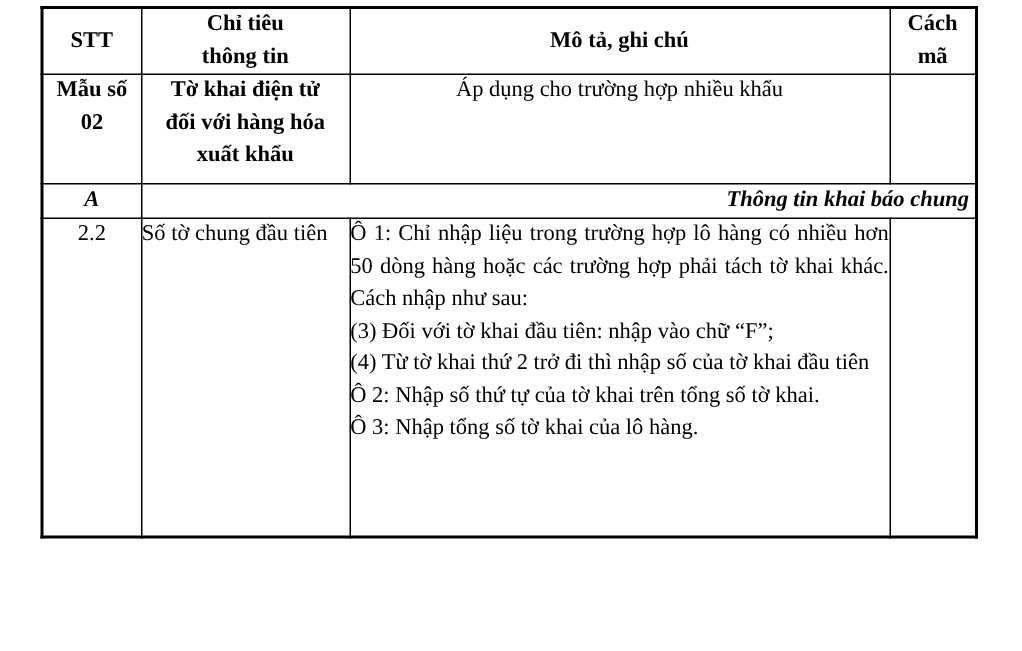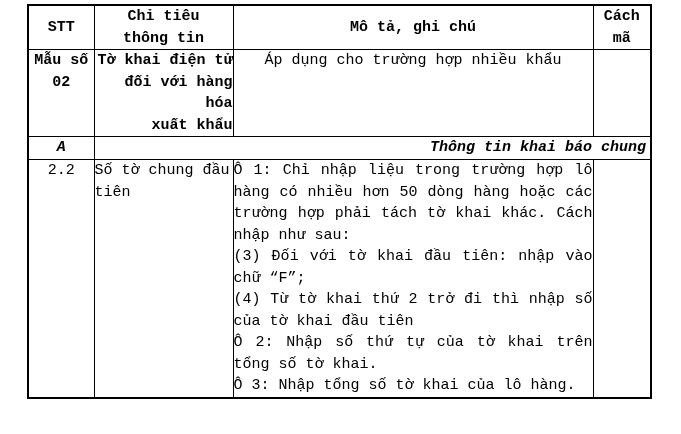--- a/index.html
+++ b/index.html
@@ -5,21 +5,21 @@
   html, body {
     margin: 0;
     padding: 0;
     background: #ffffff;
   }
   .page {
     position: relative;
     width: 681px;
     height: 434px;
     background: #ffffff;
-    font-family: Liberation Mono, monospace;
+    font-family: Liberation Serif, serif;
     color: #000000;
     overflow: hidden;
   }
   table.spec {
     position: absolute;
     left: 27px;
     top: 4px;
     width: 623px;
     border-collapse: collapse;
     table-layout: fixed;
@@ -59,21 +59,21 @@
   .row-form td {
     font-weight: bold;
     line-height: 24px;
     text-align: center;
   }
   .row-form .cell-desc {
     font-weight: normal;
     line-height: 21.5px;
   }
   .row-form .cell-label {
-    text-align: right;
+    text-align: center;
   }
   .row-section td {
     font-weight: bold;
     font-style: italic;
   }
   .row-section .cell-section-title {
     text-align: right;
     padding: 0 4px 0 5px;
   }
 </style>

